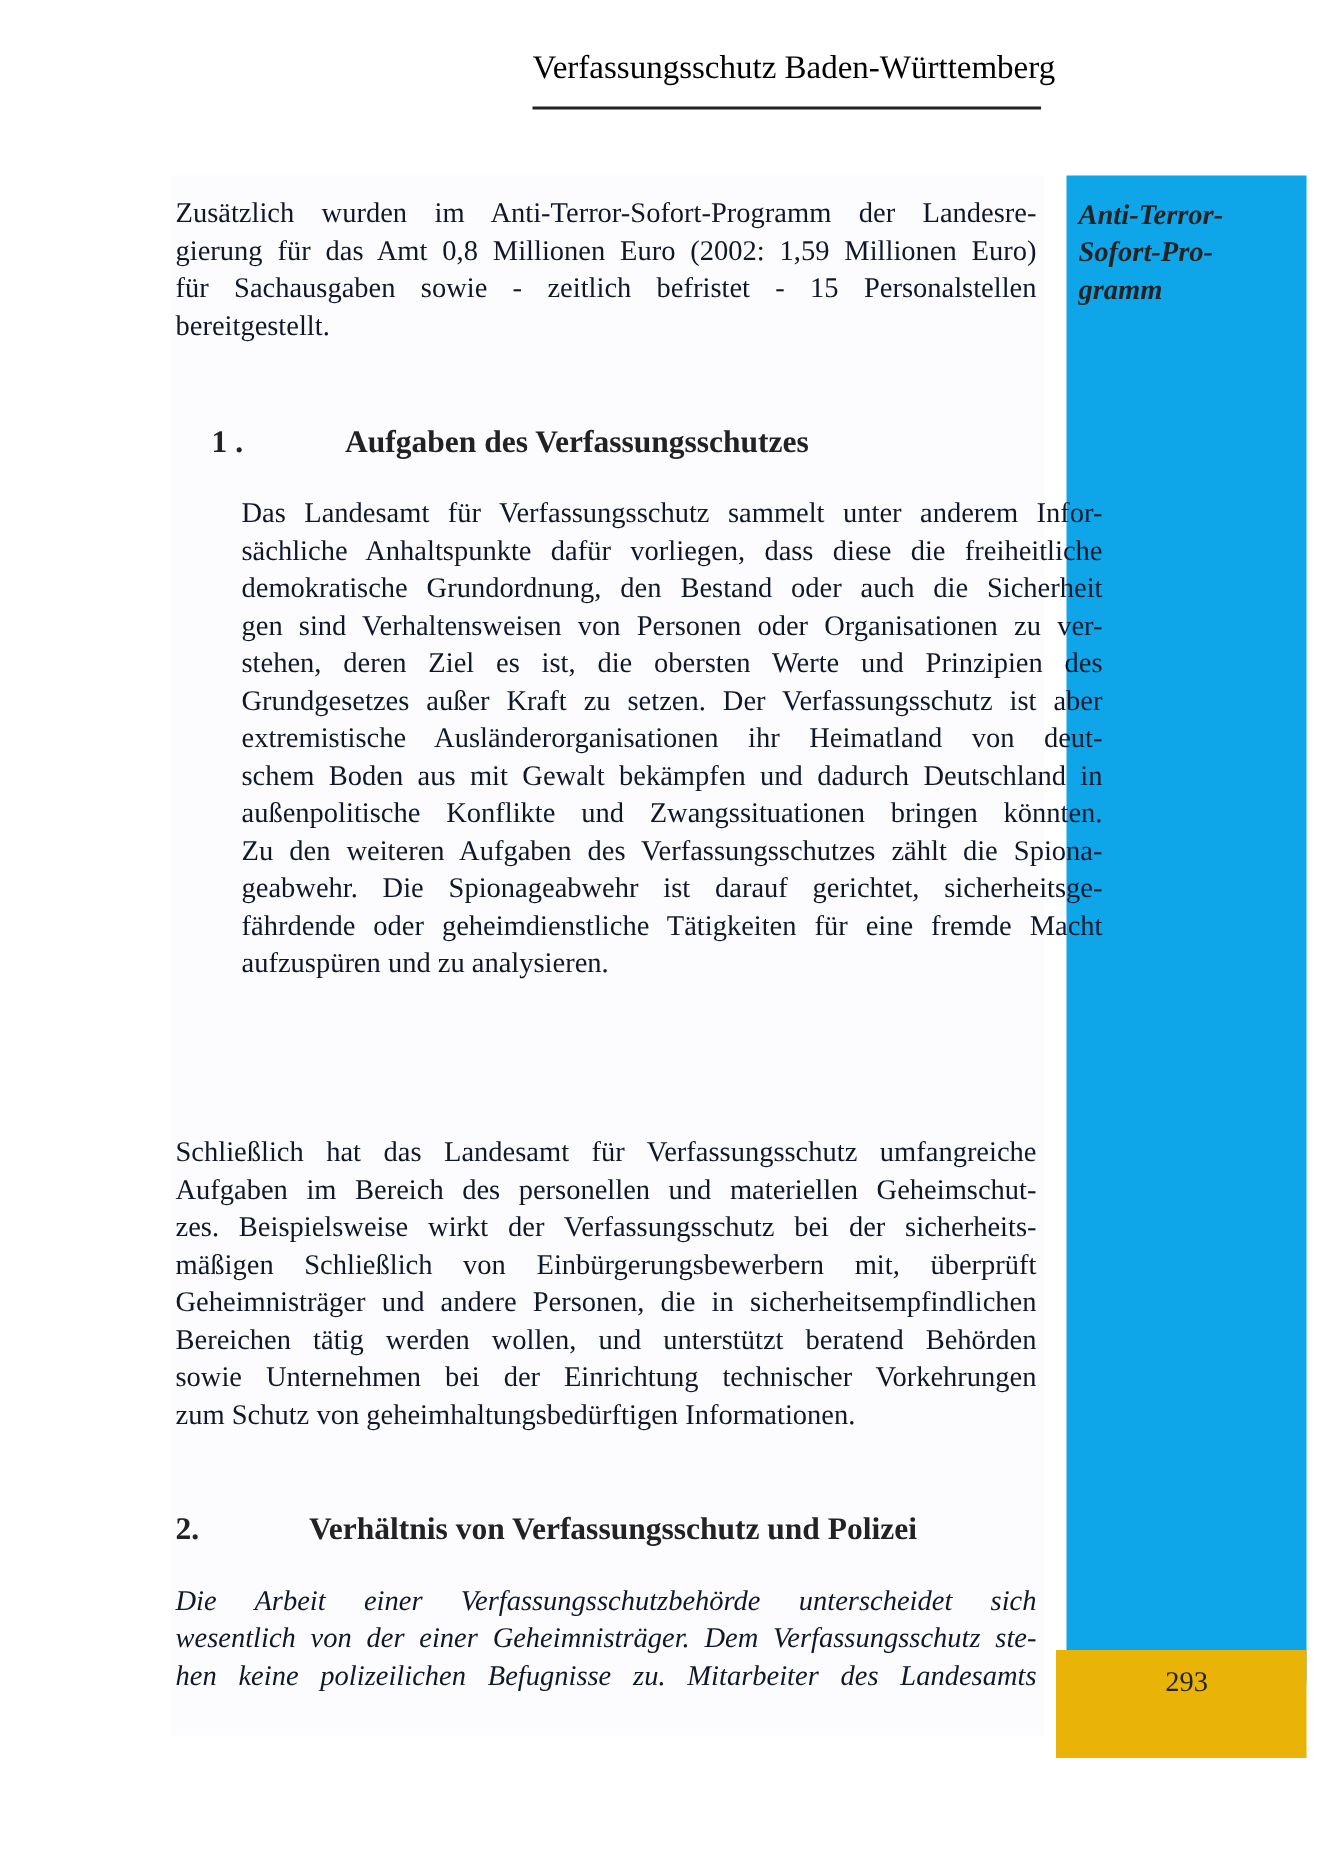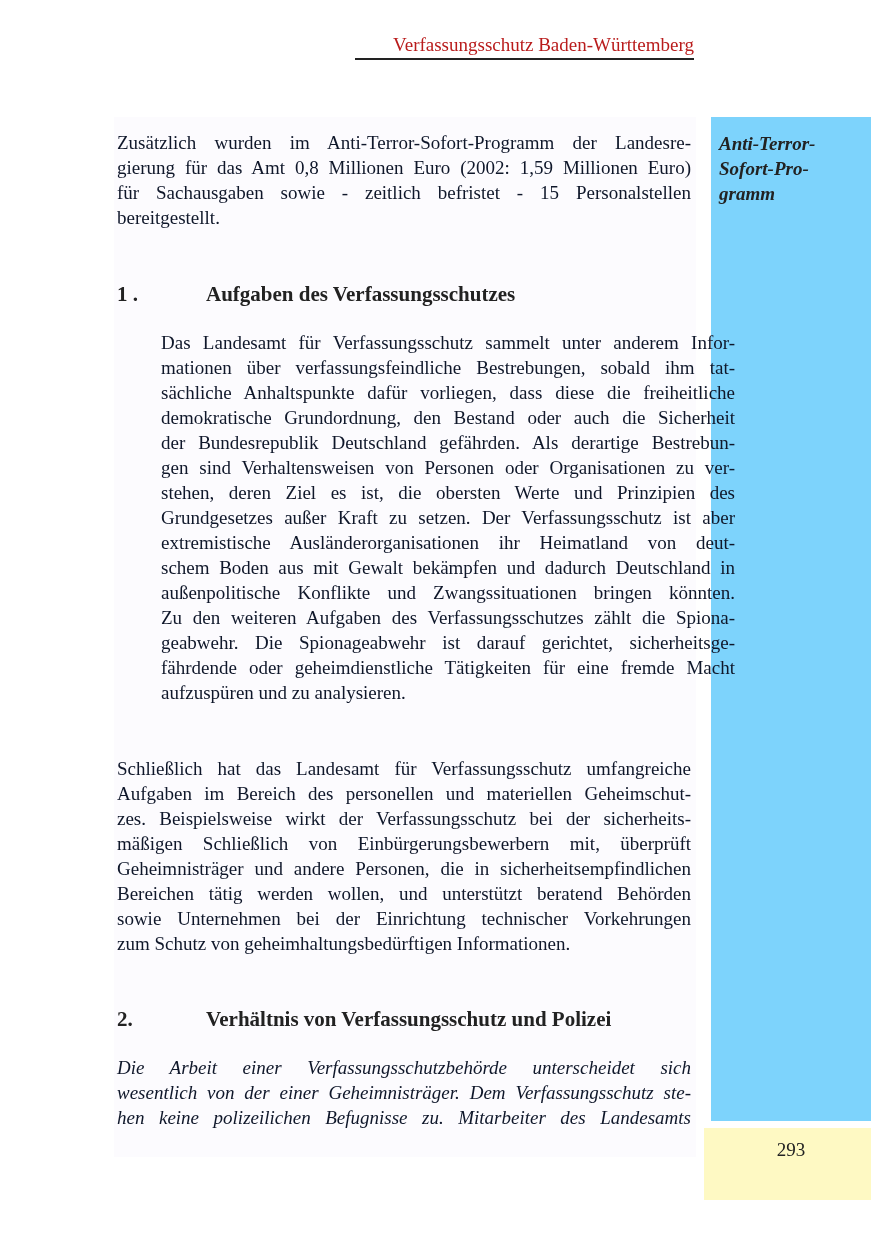--- a/index.html
+++ b/index.html
@@ -13,26 +13,26 @@
       position: relative;
       overflow: hidden;
       font-family: "Liberation Serif", "DejaVu Serif", serif;
       color: #222222;
     }
     .running-header {
       position: absolute;
       left: 355px;
       top: 33px;
       width: 339px;
-      font-size: 19px;
+      font-size: 22px;
       line-height: 24px;
       text-align: right;
-      color: #b91c1c;
+      color: #000000;
       border-bottom: 2px solid #222222;
-      padding-bottom: 1px;
+      padding-bottom: 14px;
       white-space: nowrap;
     }
     .main-column {
       position: absolute;
       left: 114px;
       top: 117px;
       width: 582px;
       height: 1040px;
       background: #fcfbfe;
     }
@@ -61,40 +61,40 @@
     .heading .num {
       display: inline-block;
       width: 89px;
     }
     .sidebar {
       position: absolute;
       left: 711px;
       top: 117px;
       width: 160px;
       height: 1004px;
-      background: #7dd3fc;
+      background: #0ea5e9;
     }
     .sidebar-label {
       position: absolute;
       left: 8px;
       top: 14px;
       width: 145px;
       font-size: 19px;
       line-height: 25px;
       font-weight: bold;
       font-style: italic;
       color: #222222;
     }
     .page-box {
       position: absolute;
       left: 704px;
-      top: 1128px;
+      top: 1100px;
       width: 167px;
       height: 72px;
-      background: #fef9c3;
+      background: #eab308;
     }
     .page-number {
       position: absolute;
       left: 0;
       top: 10px;
       width: 174px;
       text-align: center;
       font-size: 19px;
       line-height: 24px;
       color: #222222;
@@ -117,30 +117,28 @@
   </div>
 </div>
 
 <div class="text-block" style="top:130px;">
   <p class="jl">Zusätzlich wurden im Anti-Terror-Sofort-Programm der Landesre-</p>
   <p class="jl">gierung für das Amt 0,8 Millionen Euro  (2002: 1,59 Millionen Euro)</p>
   <p class="jl">für Sachausgaben sowie - zeitlich befristet - 15 Personalstellen</p>
   <p>bereitgestellt.</p>
 </div>
 
-<div class="heading" style="top:281px;">
+<div class="heading" style="top:281px;margin-left:24px;">
   <span class="num">1 .</span><span>Aufgaben des Verfassungsschutzes</span>
 </div>
 
 <div class="text-block" style="top:330px;margin-left:44px;">
   <p class="jl">Das Landesamt für Verfassungsschutz sammelt unter anderem Infor-</p>
-  <p class="jl">mationen über verfassungsfeindliche Bestrebungen, sobald ihm tat-</p>
   <p class="jl">sächliche Anhaltspunkte dafür vorliegen, dass diese die freiheitliche</p>
   <p class="jl">demokratische Grundordnung, den Bestand oder auch die Sicherheit</p>
-  <p class="jl">der Bundesrepublik Deutschland gefährden. Als derartige Bestrebun-</p>
   <p class="jl">gen sind Verhaltensweisen von Personen oder Organisationen zu ver-</p>
   <p class="jl">stehen, deren Ziel es ist, die obersten Werte und Prinzipien des</p>
   <p class="jl">Grundgesetzes außer Kraft zu setzen. Der Verfassungsschutz ist aber</p>
   <p class="jl">extremistische Ausländerorganisationen ihr Heimatland von deut-</p>
   <p class="jl">schem Boden aus mit Gewalt bekämpfen und dadurch Deutschland in</p>
   <p class="jl">außenpolitische Konflikte und Zwangssituationen bringen könnten.</p>
   <p class="jl">Zu den weiteren Aufgaben des Verfassungsschutzes zählt die Spiona-</p>
   <p class="jl">geabwehr. Die Spionageabwehr ist darauf gerichtet, sicherheitsge-</p>
   <p class="jl">fährdende oder geheimdienstliche Tätigkeiten für eine fremde Macht</p>
   <p>aufzuspüren und zu analysieren.</p>

